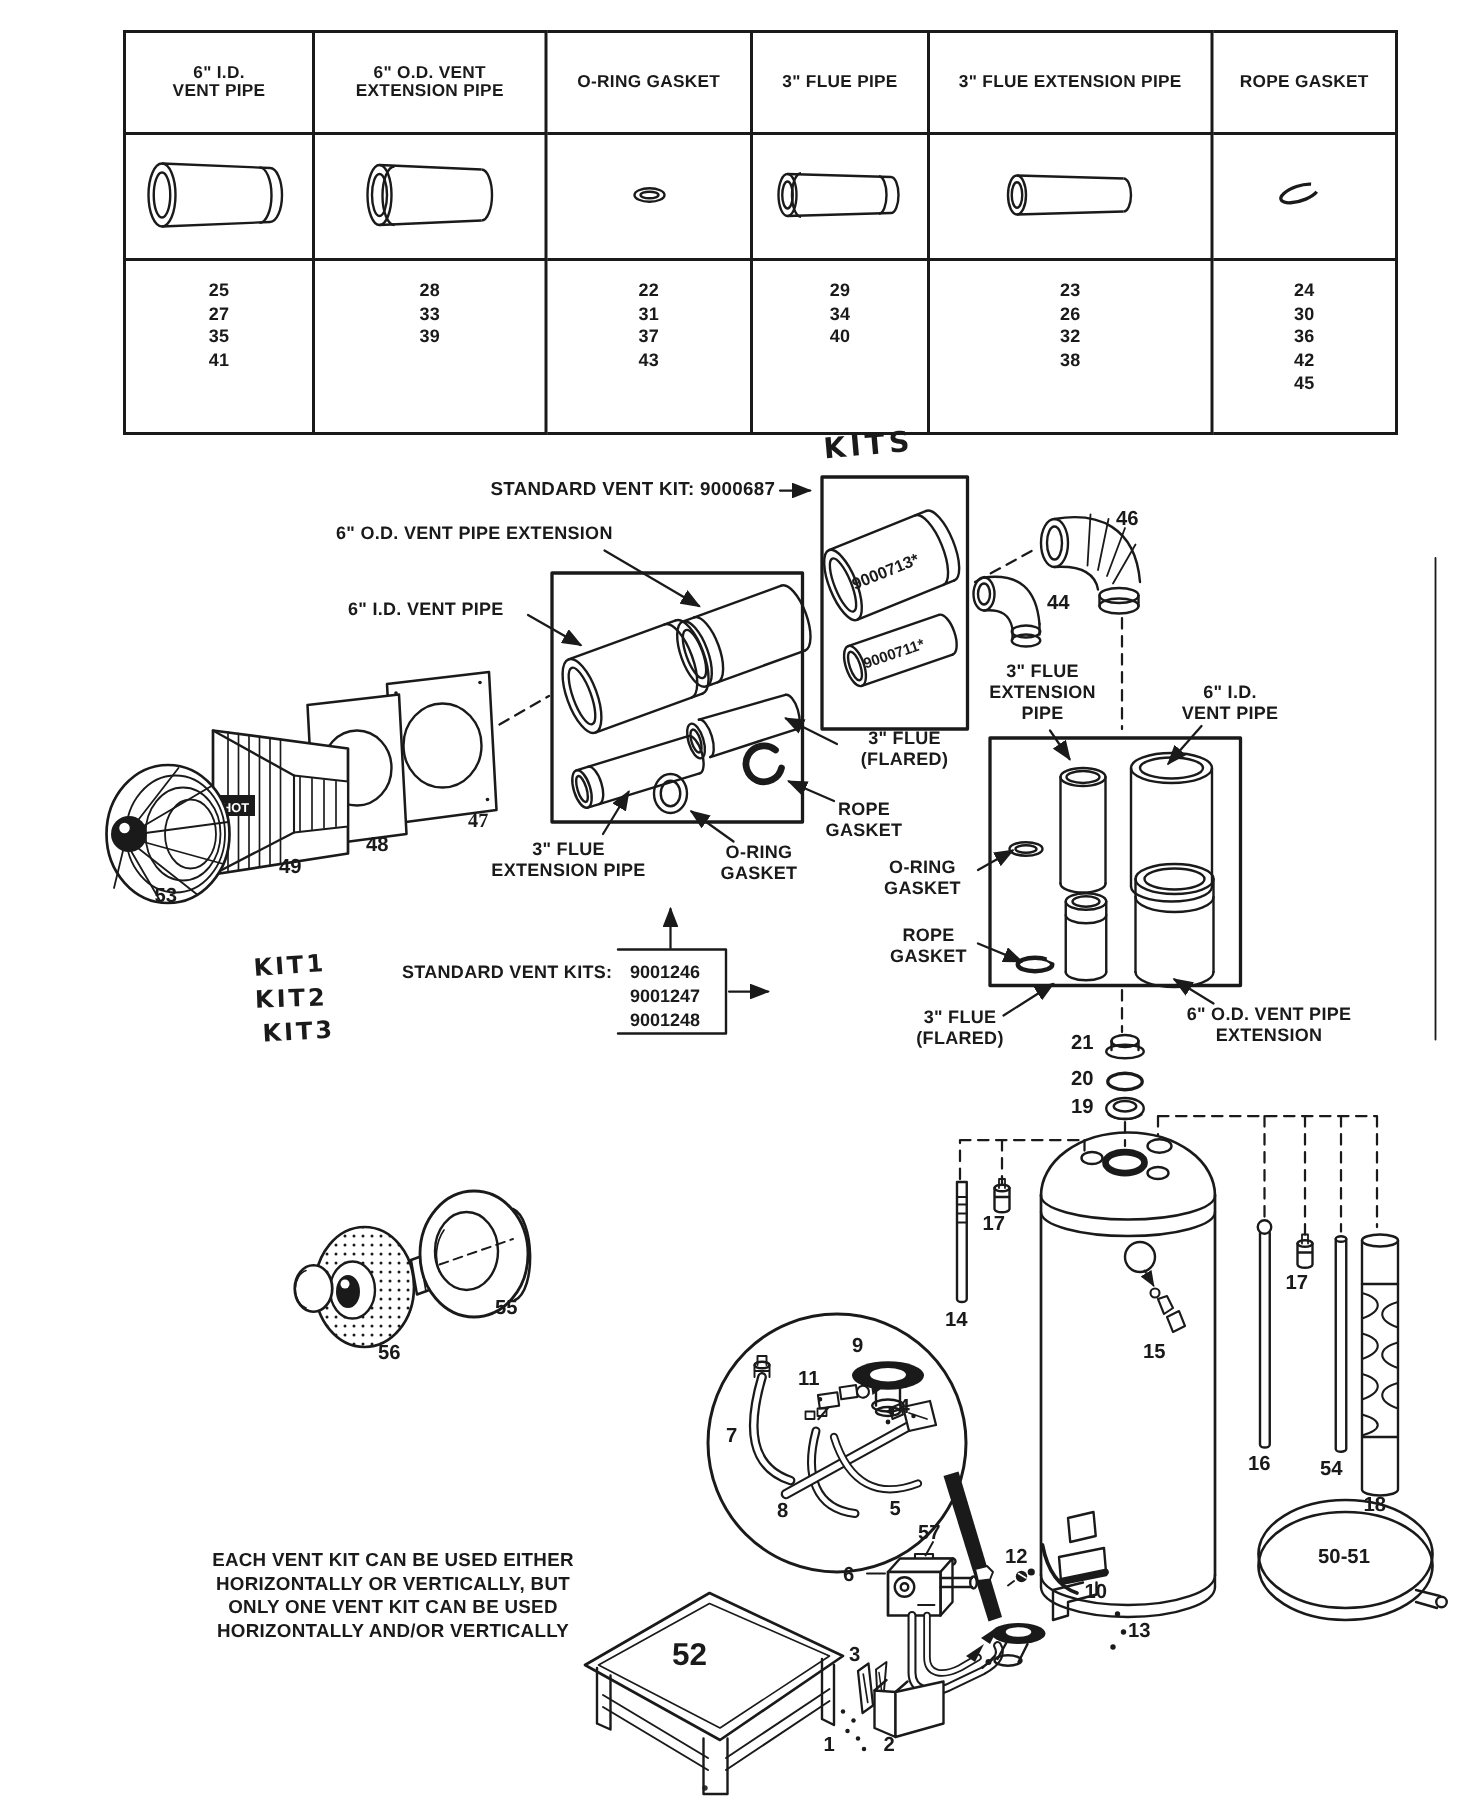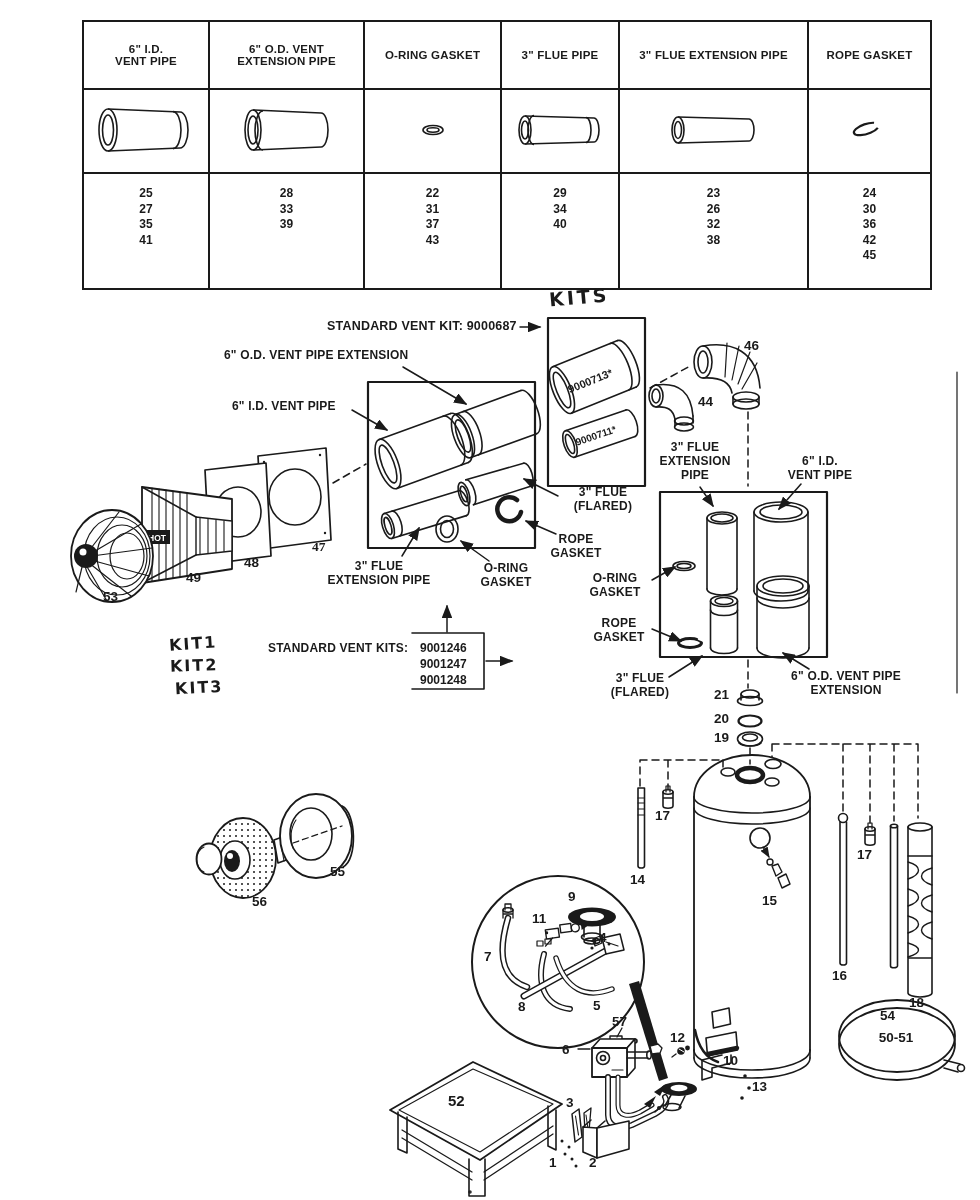--- a/index.html
+++ b/index.html
@@ -540,49 +540,53 @@
 <div class="lbl ctr" style="left:768px;top:669px;width:156px;">6" O.D. VENT PIPE
 EXTENSION</div>
 
 <div class="lbl nw" style="left:268px;top:641px;">STANDARD VENT KITS:</div>
 <div class="optnums" style="position:absolute;left:420px;top:640px;width:58px;z-index:3;">
       <div>9001246</div>
       <div>9001247</div>
       <div>9001248</div>
     </div>
 
+<div class="lbl ctr" style="left:110px;top:1033px;width:304px;font-size:12.5px;line-height:15.5px;">EACH VENT KIT CAN BE USED EITHER
+HORIZONTALLY OR VERTICALLY, BUT
+ONLY ONE VENT KIT CAN BE USED
+HORIZONTALLY AND/OR VERTICALLY</div>
 
 <div class="num" style="left:744px;top:338px;">46</div>
 <div class="num" style="left:698px;top:394px;">44</div>
 <div class="num" style="left:312px;top:539px;font-family:Liberation Serif, serif;">47</div>
 <div class="num" style="left:244px;top:555px;">48</div>
 <div class="num" style="left:186px;top:570px;text-align:right;">49</div>
 <div class="num" style="left:103px;top:589px;">53</div>
 <div class="num" style="left:330px;top:864px;">55</div>
 <div class="num" style="left:252px;top:894px;">56</div>
 <div class="num" style="left:714px;top:687px;">21</div>
 <div class="num" style="left:714px;top:711px;">20</div>
 <div class="num" style="left:714px;top:730px;">19</div>
 <div class="num" style="left:630px;top:872px;">14</div>
 <div class="num" style="left:655px;top:808px;">17</div>
 <div class="num" style="left:762px;top:893px;">15</div>
 <div class="num" style="left:832px;top:968px;">16</div>
 <div class="num" style="left:857px;top:847px;">17</div>
-<div class="num" style="left:880px;top:971px;margin-top:37px;">54</div>
+<div class="num" style="left:880px;top:971px;">54</div>
 <div class="num" style="left:909px;top:995px;">18</div>
 <div class="num ctr" style="left:868px;top:1030px;width:56px;">50-51</div>
 <div class="num" style="left:568px;top:889px;">9</div>
 <div class="num" style="left:532px;top:911px;">11</div>
 <div class="num" style="left:599px;top:930px;">4</div>
 <div class="num" style="left:484px;top:949px;">7</div>
 <div class="num" style="left:518px;top:999px;">8</div>
 <div class="num" style="left:593px;top:998px;">5</div>
 <div class="num" style="left:612px;top:1014px;">57</div>
 <div class="num" style="left:562px;top:1042px;">6</div>
 <div class="num" style="left:670px;top:1030px;">12</div>
 <div class="num" style="left:703px;top:1053px;margin-left:20px;">10</div>
 <div class="num" style="left:752px;top:1079px;">13</div>
-<div class="num" style="left:448px;top:1092px;font-size:15px;">52</div>
+<div class="num" style="left:448px;top:1092px;font-size:21px;">52</div>
 <div class="num" style="left:566px;top:1095px;">3</div>
 <div class="num" style="left:549px;top:1155px;">1</div>
 <div class="num" style="left:589px;top:1155px;">2</div>
 
 </div>
 
 </body></html>

